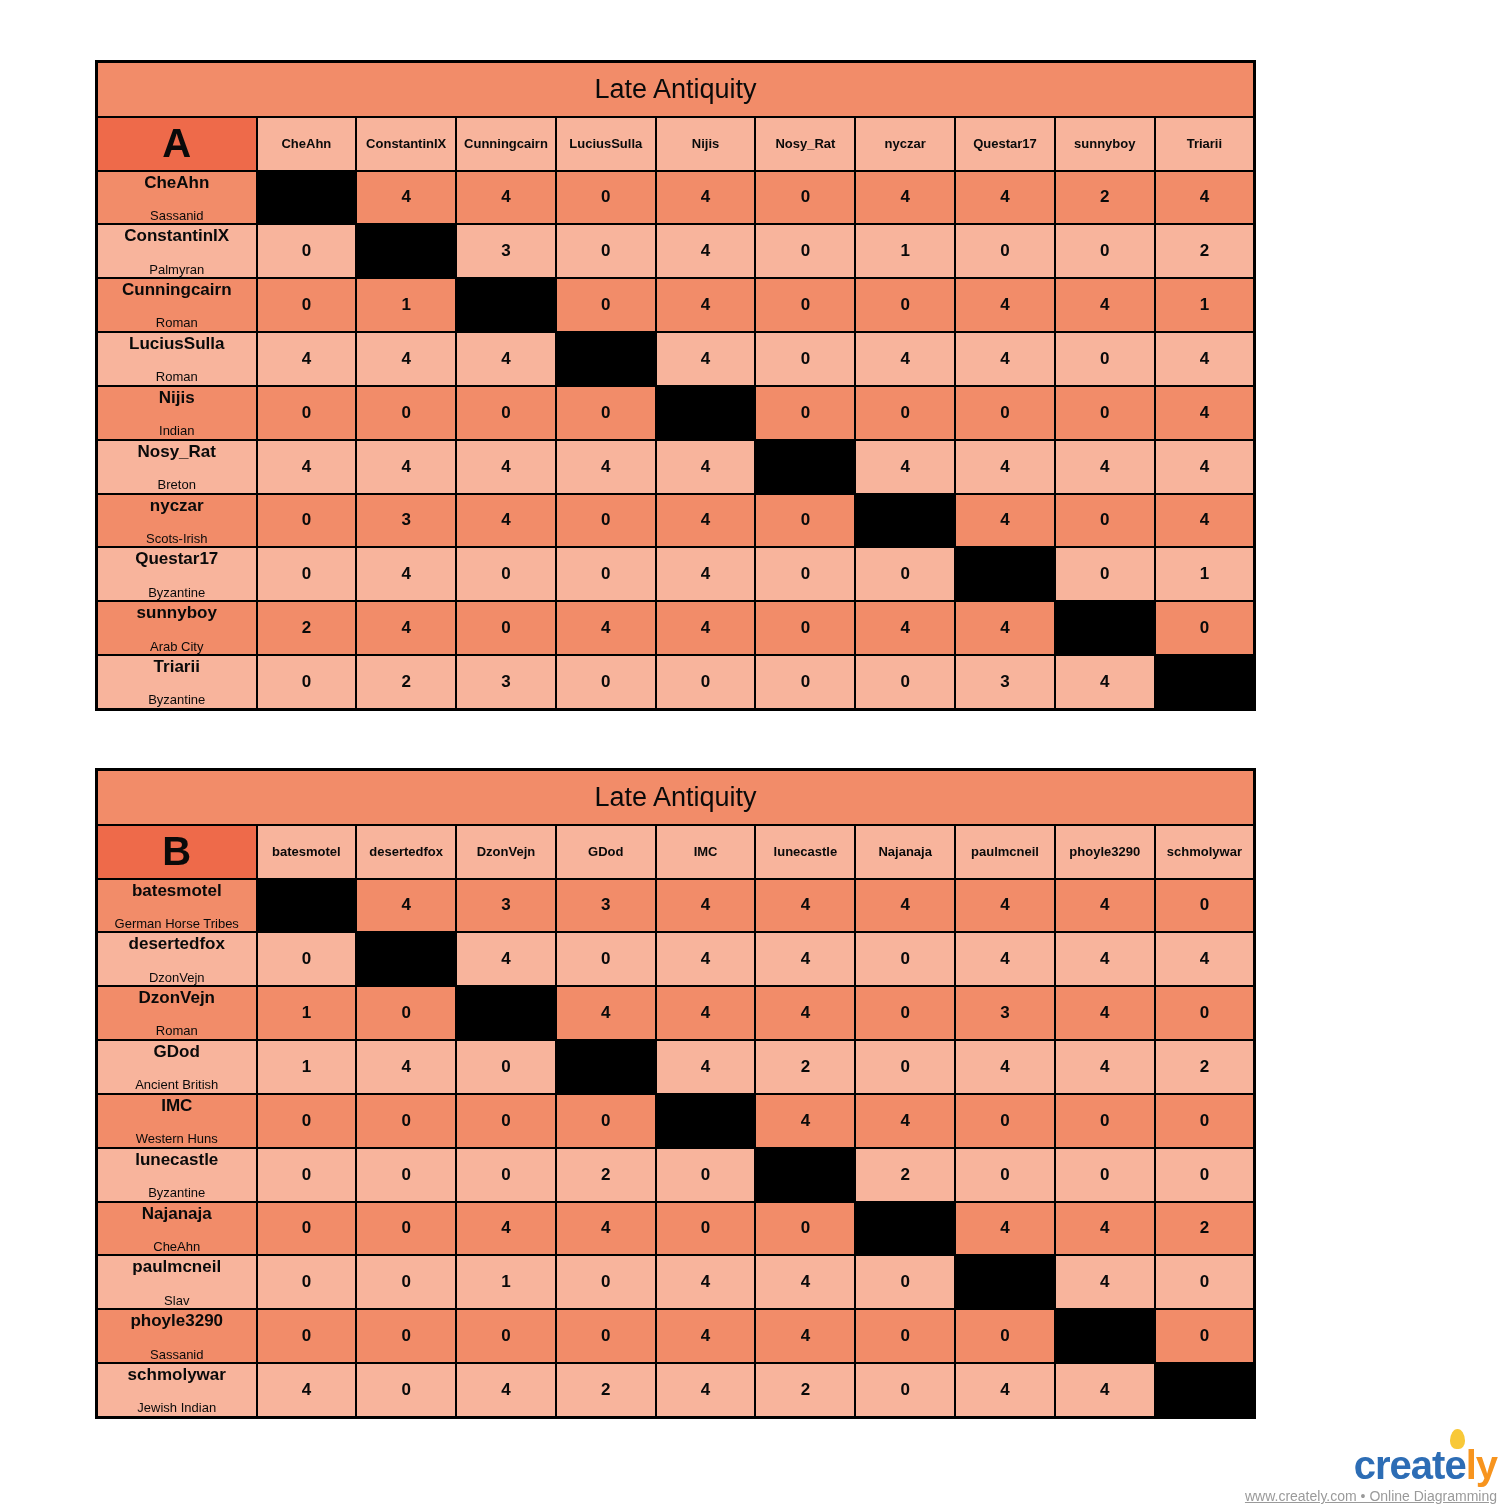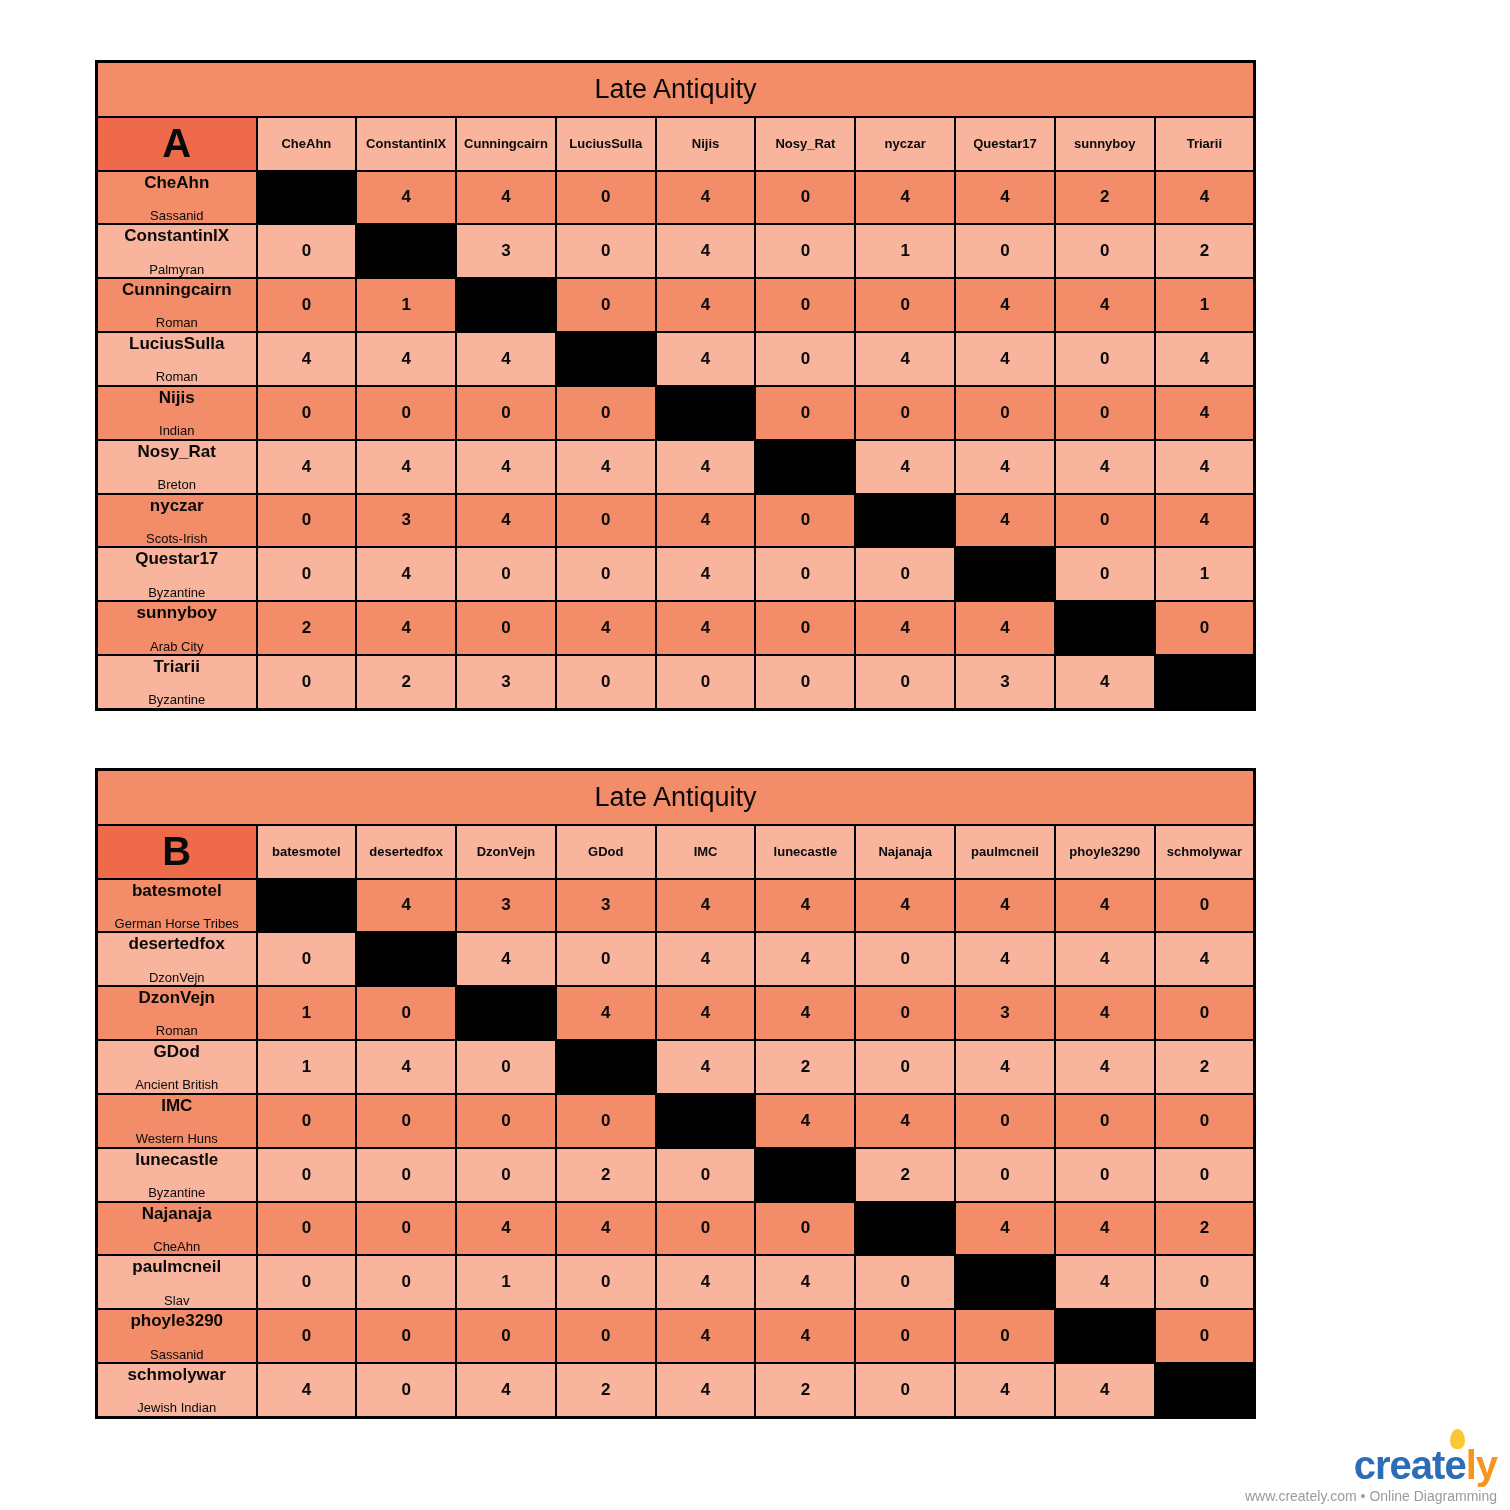--- a/index.html
+++ b/index.html
@@ -87,20 +87,21 @@
     right: 32px;
     width: 15px;
     height: 20px;
     background: var(--bulb);
     border-radius: 50% 50% 42% 42% / 58% 58% 40% 40%;
   }
   .tagline {
     margin-top: 3px;
     font-size: 14px;
     color: var(--tagline);
+    text-decoration: underline;
   }
 </style>
 </head>
 <body>
 
 <div class="canvas">
 
   <div class="board" id="board-A">
       <table class="matrix">
         <colgroup>

